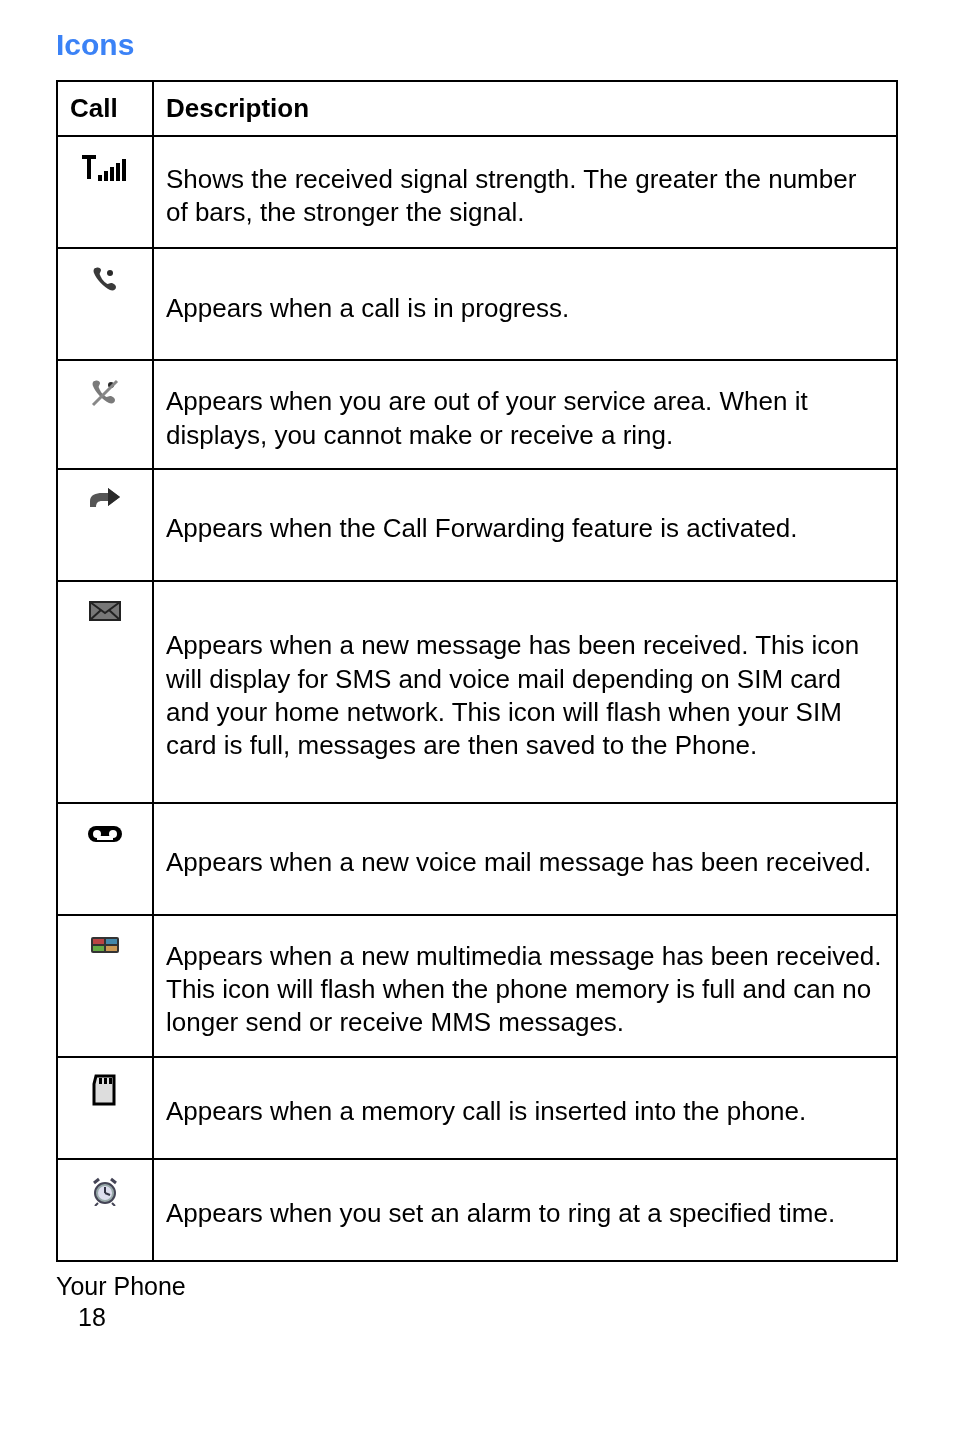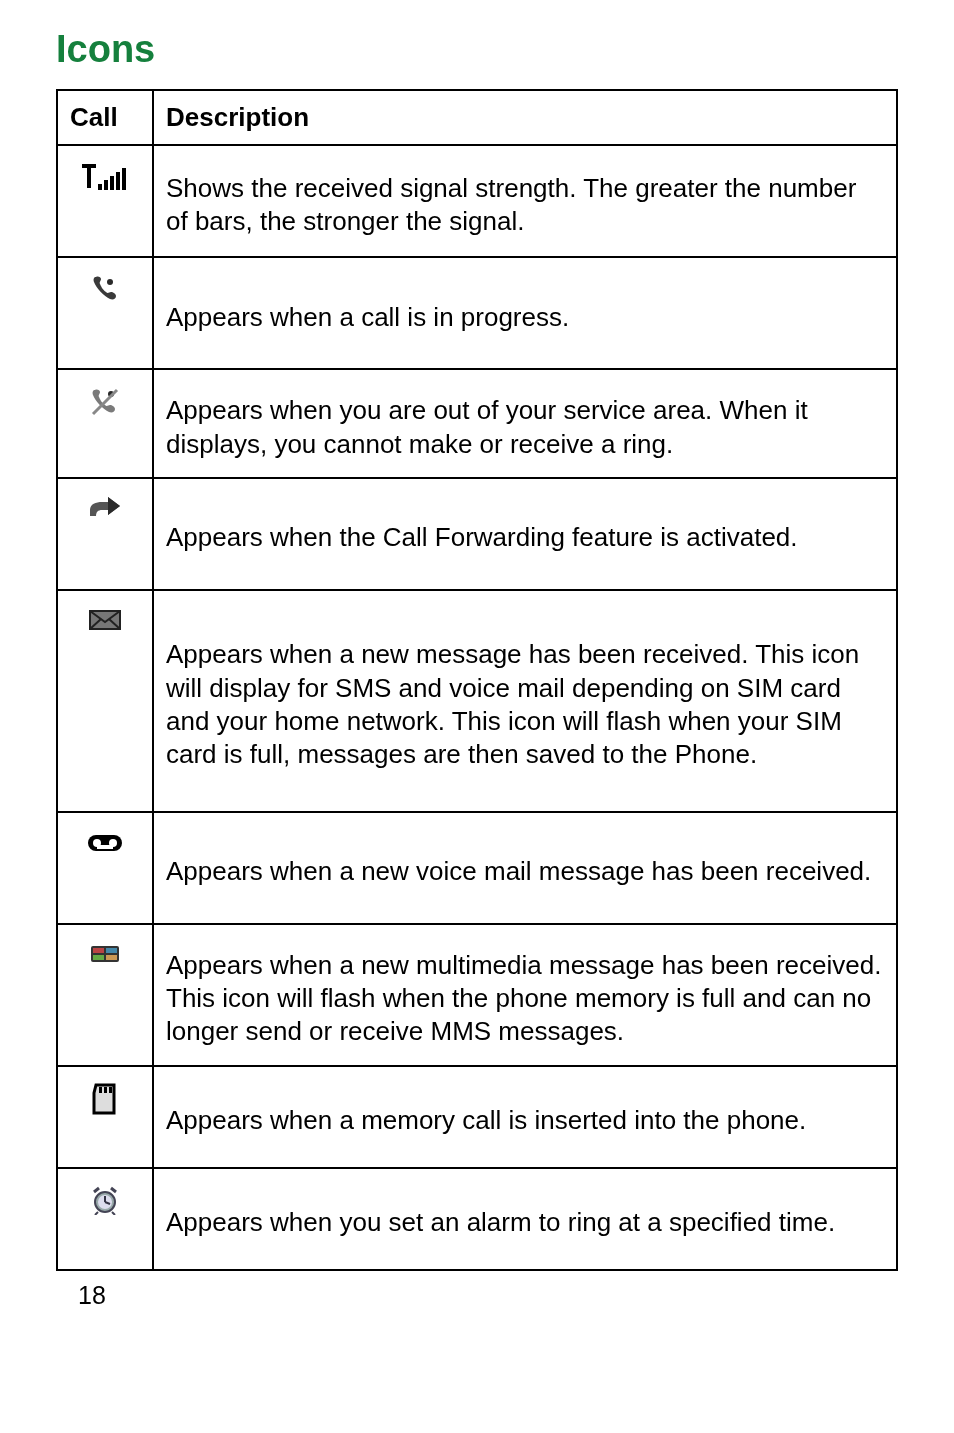--- a/index.html
+++ b/index.html
@@ -8,23 +8,23 @@
     background: #fff;
     font-family: Verdana, Geneva, sans-serif;
     color: #000;
   }
   .page {
     width: 954px;
     box-sizing: border-box;
     padding: 28px 56px 20px 56px;
   }
   .heading {
-    font-size: 38px;
+    font-size: 30px;
     font-weight: bold;
-    color: #15803d;
+    color: #3b82f6;
     margin: 0 0 18px 0;
   }
   table.icons {
     border-collapse: collapse;
     width: 100%;
     table-layout: fixed;
   }
   table.icons col.icon-col { width: 96px; }
   table.icons col.desc-col { width: auto; }
   table.icons th, table.icons td {
@@ -247,16 +247,17 @@
         </td>
         <td class="desc-cell">
           <div class="desc-text">Appears when you set an alarm to ring at a specified time.</div>
         </td>
       </tr>
 
     </tbody>
   </table>
 
   <div class="footer">
+    <div class="section">Your Phone</div>
     <div class="page-num">18</div>
   </div>
 
 </div>
 
 </body></html>

